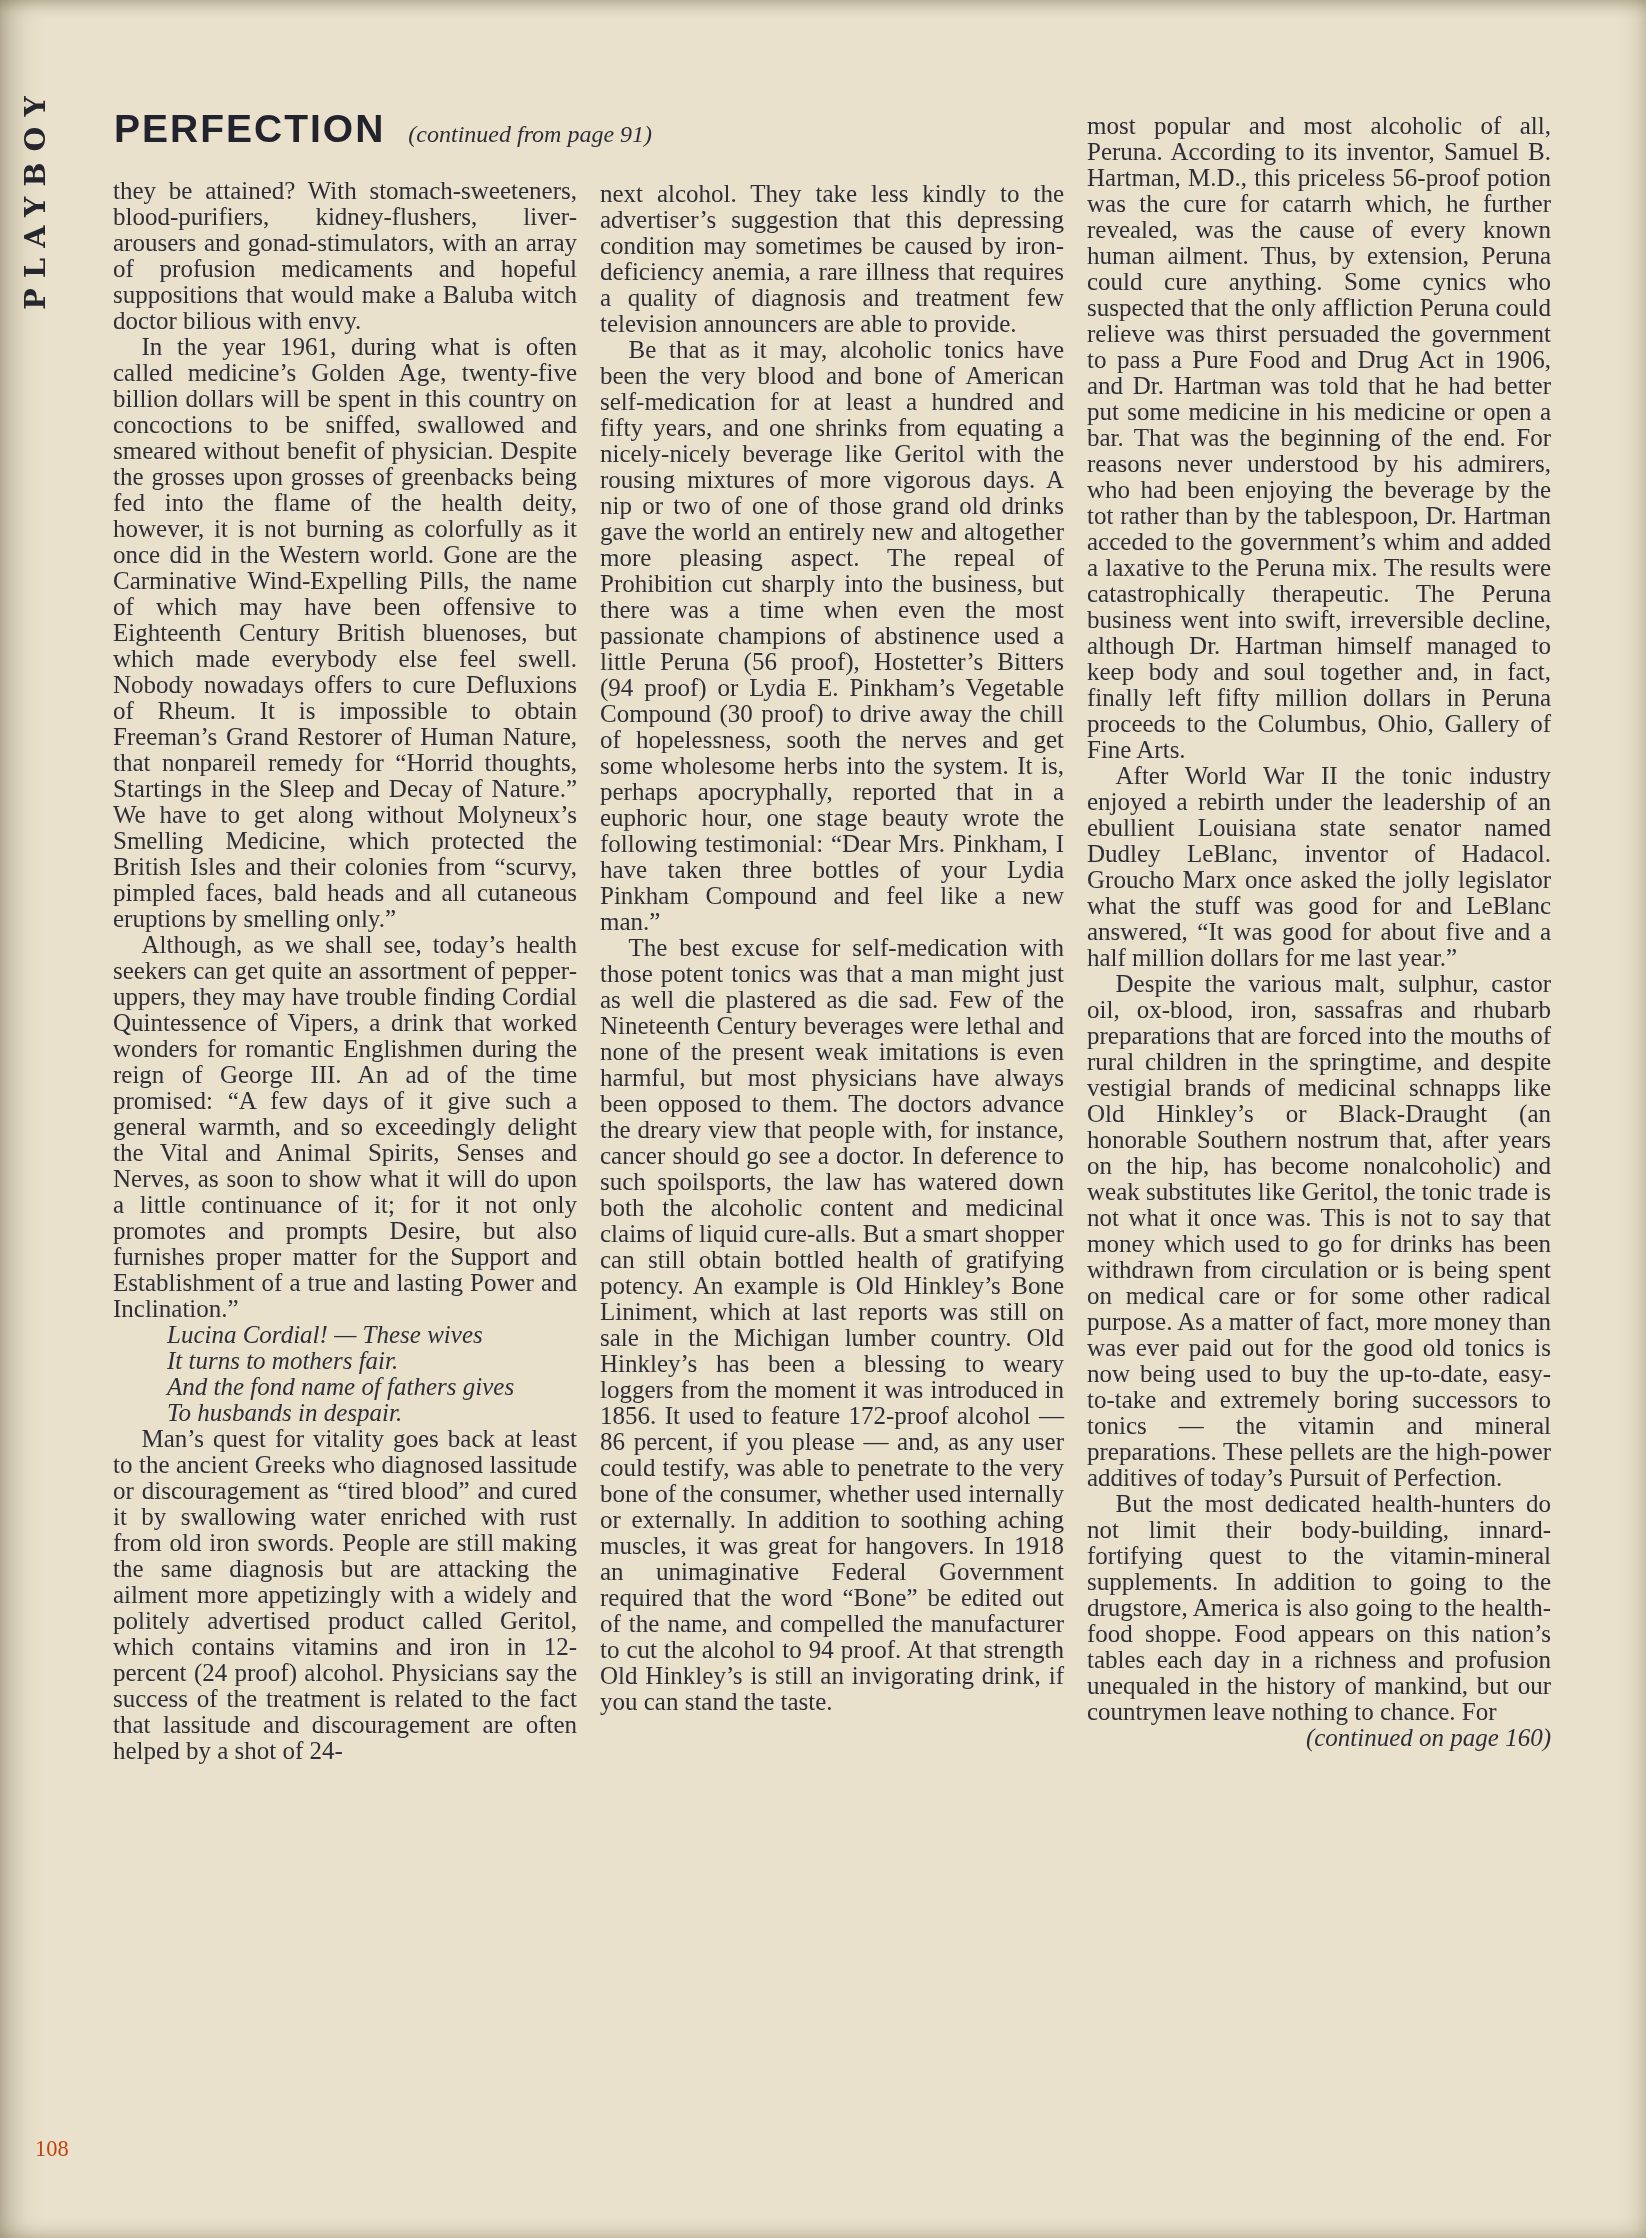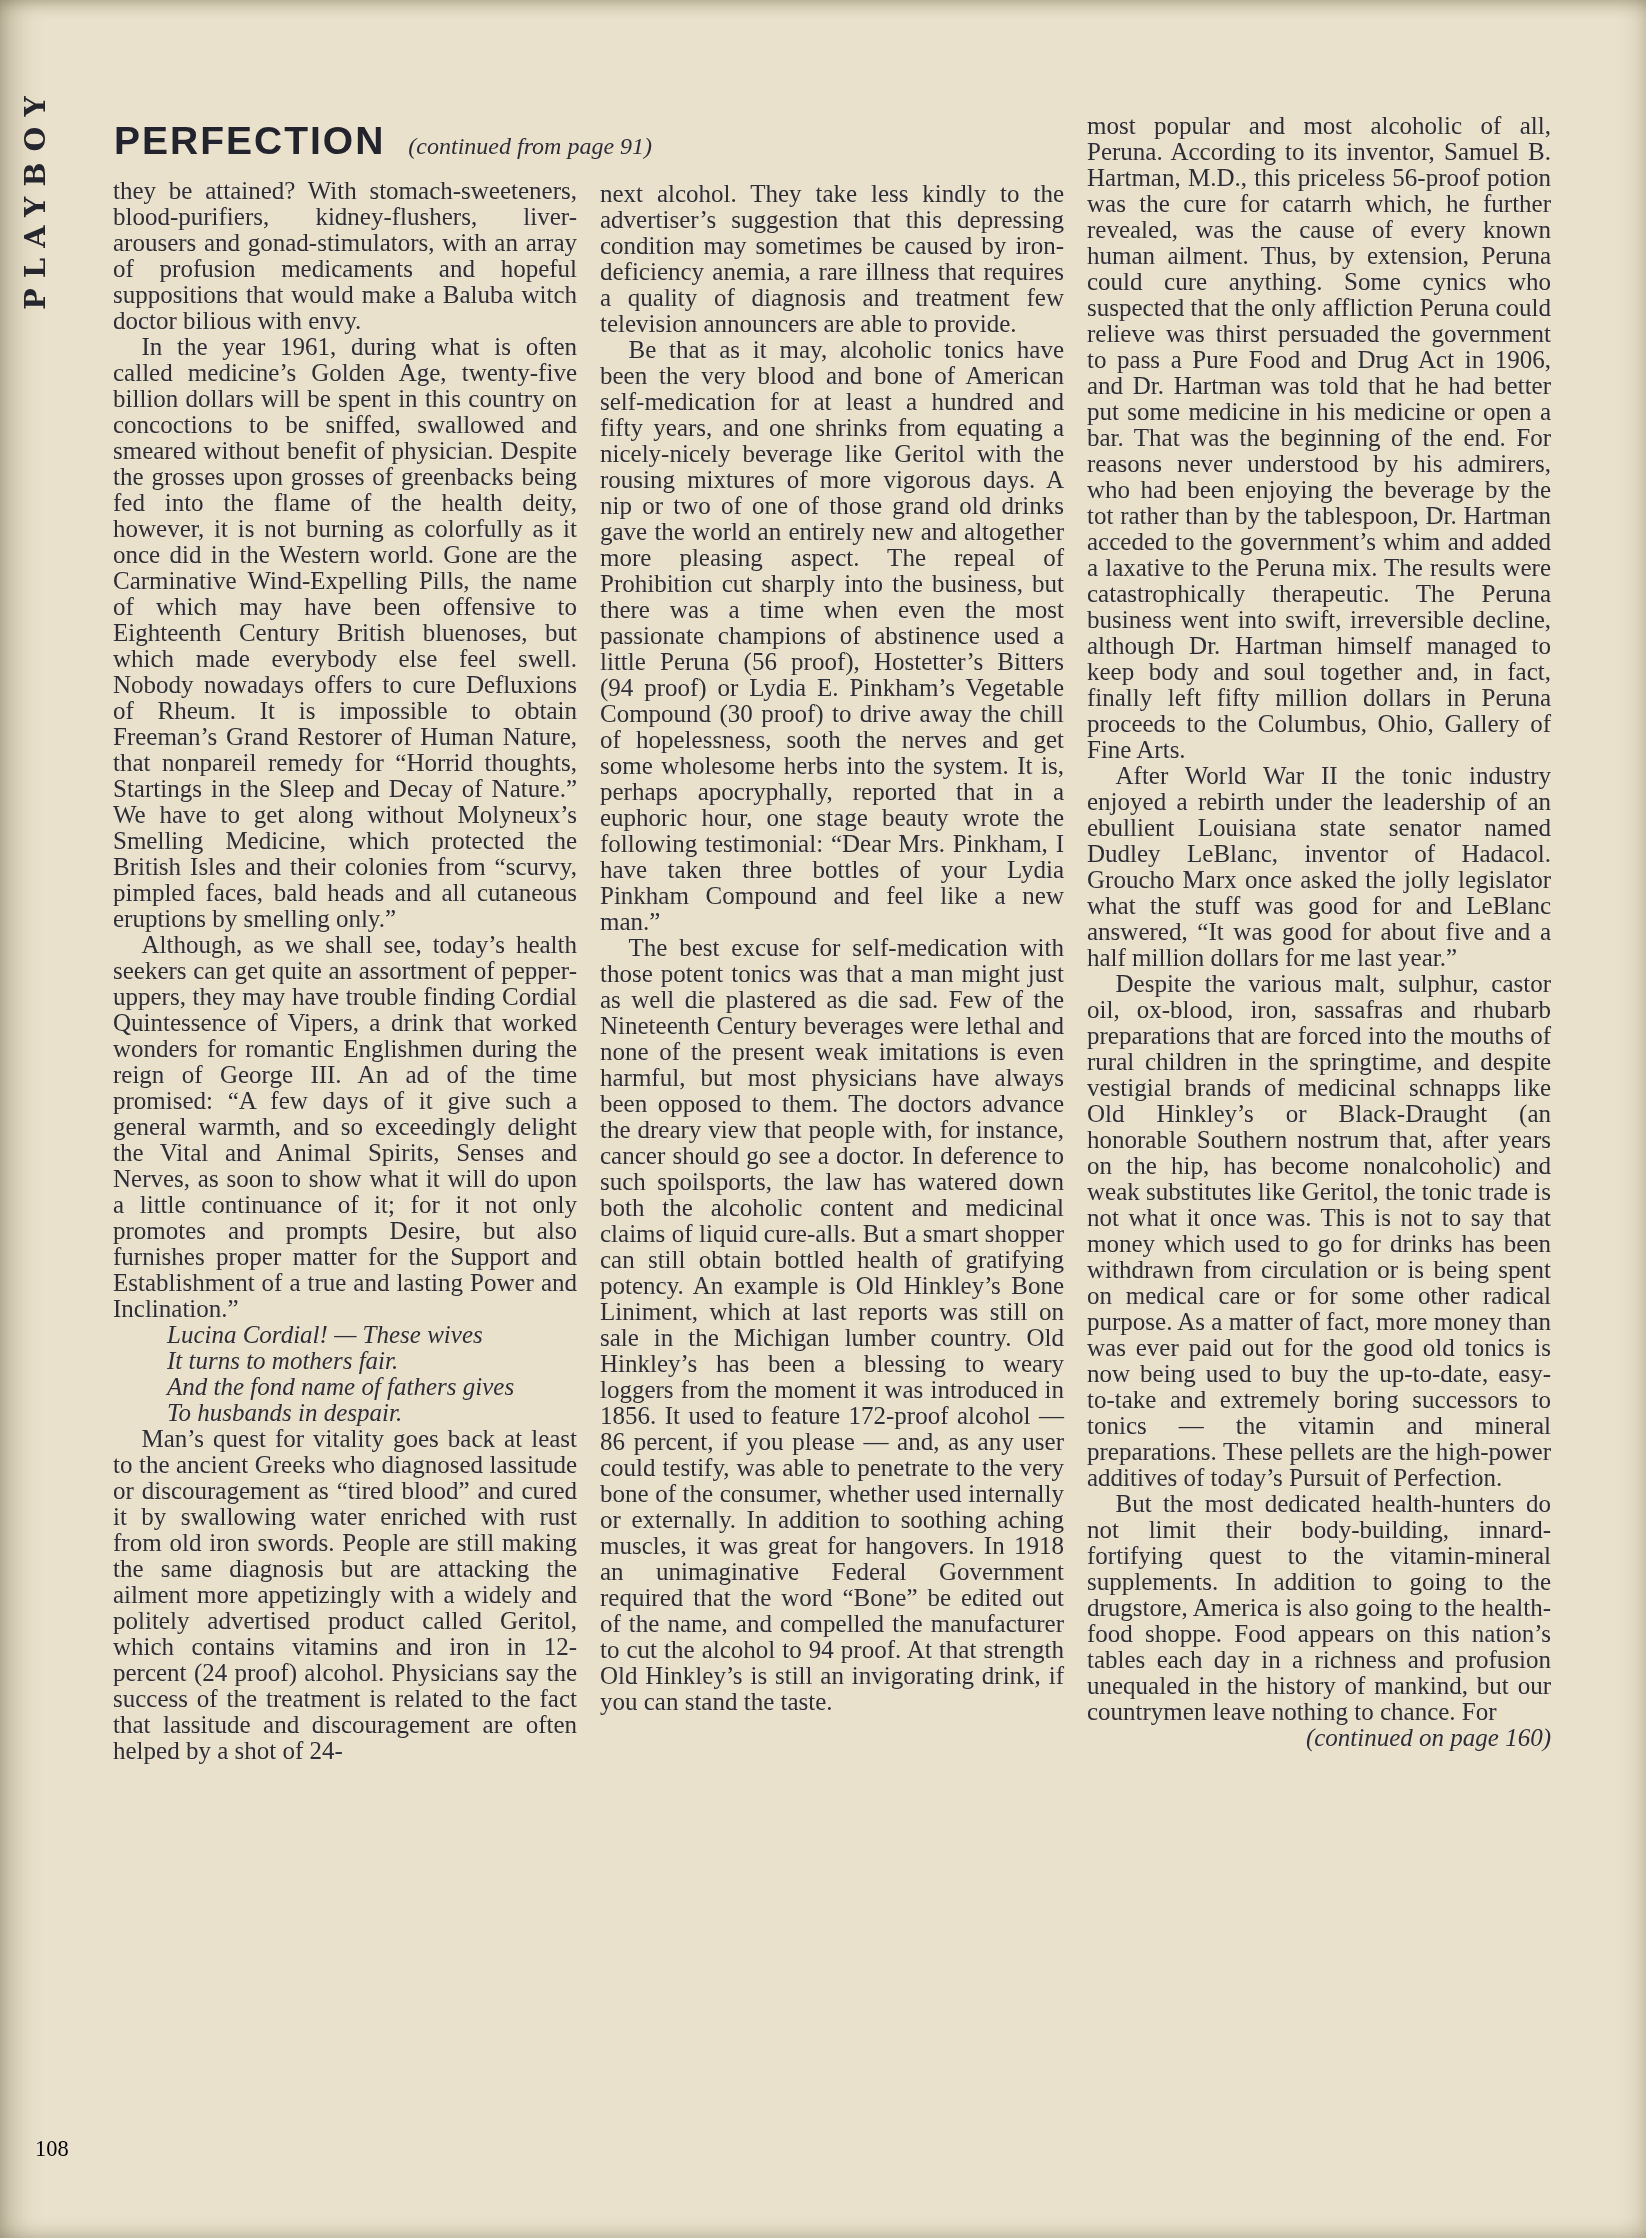--- a/index.html
+++ b/index.html
@@ -21,21 +21,21 @@
     writing-mode: vertical-rl;
     transform: rotate(180deg);
     font-family: "DejaVu Serif", serif;
     font-weight: bold;
     font-size: 28.5px;
     letter-spacing: 10.2px;
     color: #26262f;
   }
 
   
-  .header { position: absolute; left: 114px; top: 119px; white-space: nowrap; }
+  .header { position: absolute; left: 114px; top: 107px; white-space: nowrap; }
   .title {
     display: inline-block;
     margin: 0;
     font-family: "Liberation Sans", sans-serif;
     font-weight: 700;
     font-size: 39px;
     letter-spacing: 2px;
     color: #23232e;
   }
   .continued-from {
@@ -71,21 +71,21 @@
   .continued-on {
     font-style: italic;
     text-align: right;
   }
 
   .page-number {
     position: absolute;
     left: 35px; top: 2136px;
     font-family: "Liberation Serif", serif;
     font-size: 22.4px;
-    color: #000000;
+    color: #c2410c;
   }
 </style>
 </head>
 <body>
 
 <div class="spine">PLAYBOY</div>
 
 <div class="header">
   <h1 class="title">PERFECTION</h1><span class="continued-from">(continued from page 91)</span>
 </div>

